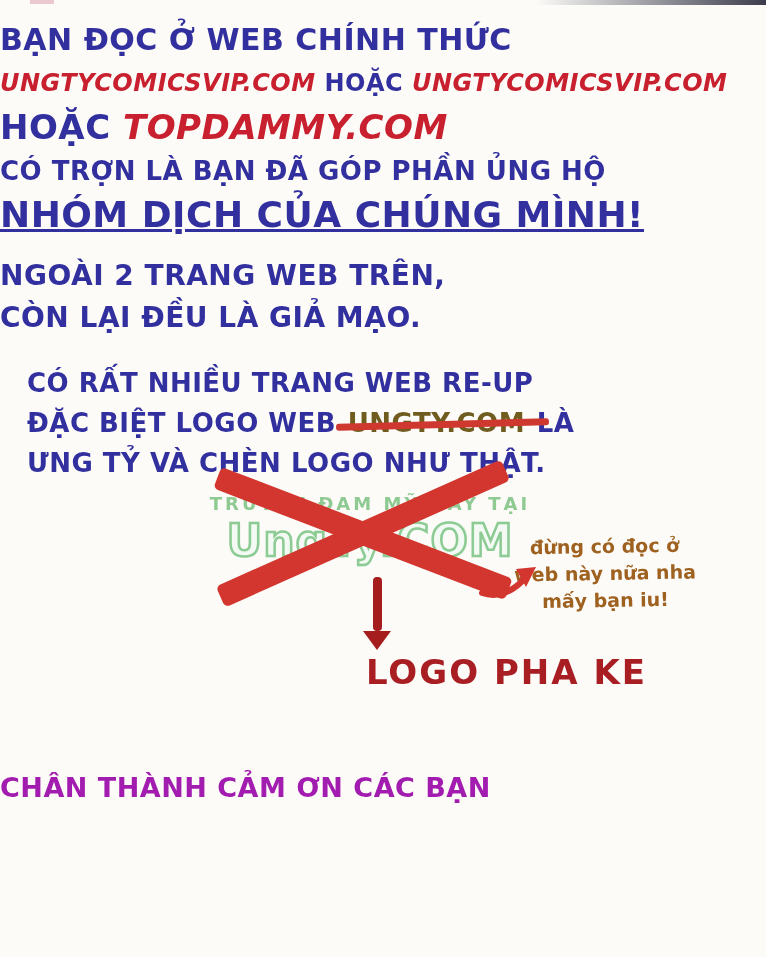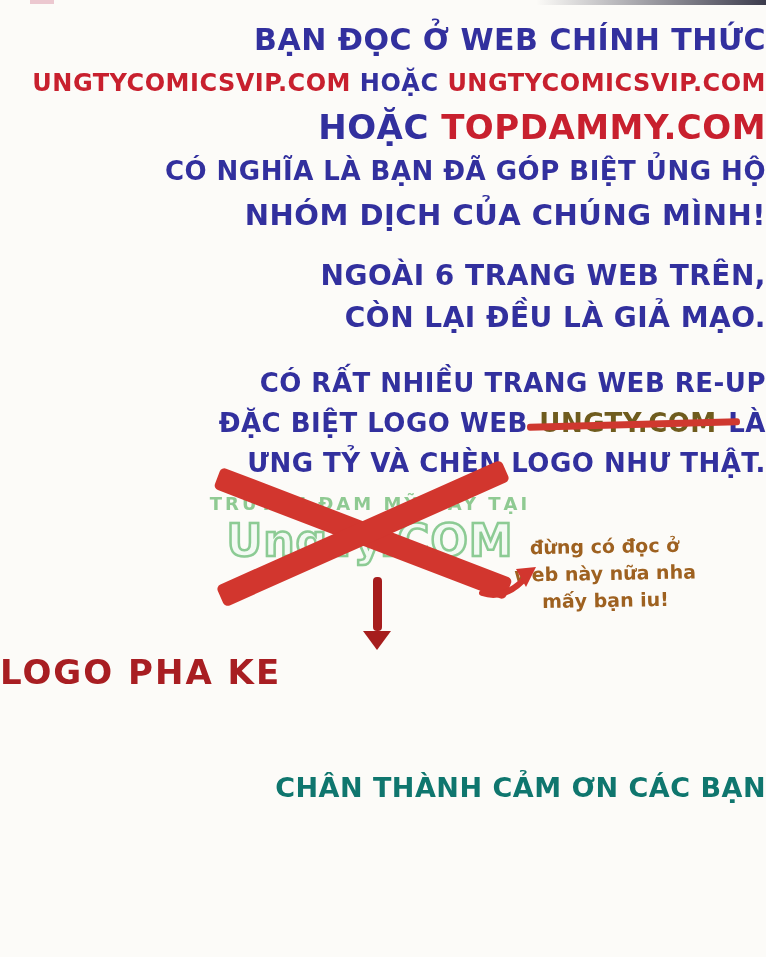--- a/index.html
+++ b/index.html
@@ -20,35 +20,35 @@
     position: absolute; top: 0; right: 0;
     width: 230px; height: 5px;
     background: linear-gradient(to right, rgba(26,26,46,0), rgba(26,26,46,0.85));
   }
   .top-pink-sliver {
     position: absolute; top: 0; left: 30px;
     width: 24px; height: 4px;
     background: #e7bcc6; opacity: 0.8;
   }
 
-  .line { text-align: right; letter-spacing: 0.5px; }
+  .line { text-align: left; letter-spacing: 0.5px; }
 
   .blue  { color: #32309e; }
-  .red   { color: #c8202e; }
+  .red   { color: #c8202e; font-style: italic; }
 
   .header .l1 { font-size: 30px; line-height: 44px; }
   .header .l2 { font-size: 24px; line-height: 43px; }
   .header .l3 { font-size: 34px; line-height: 44px; }
   .header .l4 { font-size: 26px; line-height: 44px; }
-  .header .l5 { font-size: 29px; line-height: 44px; }
+  .header .l5 { font-size: 36px; line-height: 44px; text-decoration: underline; }
 
   .notice { margin-top: 18px; }
   .notice .line { font-size: 28px; line-height: 42px; color: #32309e; }
 
-  .warning { margin-top: 24px; }
+  .warning { margin-top: 24px; padding-left: 27px; }
   .warning .line { font-size: 26px; line-height: 40px; color: #32309e; }
 
   .fake-site-wrap {
     position: relative;
     display: inline-block;
     color: #6f5c1e;
     padding: 0 2px;
   }
   .strike-bar {
     position: absolute;
@@ -111,51 +111,51 @@
   }
   .down-arrow .head {
     width: 0; height: 0; margin: 0 auto;
     border-left: 14px solid transparent;
     border-right: 14px solid transparent;
     border-top: 19px solid #a61d1d;
   }
 
   .fake-caption {
     position: absolute; top: 163px; left: 0; width: 647px;
-    text-align: left;
+    text-align: right;
     font-size: 34px; letter-spacing: 2px;
     color: #a81e22;
   }
 
   .footer { margin-top: 60px; }
-  .footer .line { font-size: 27px; line-height: 42px; color: #0f766e; }
+  .footer .line { font-size: 27px; line-height: 42px; color: #a21caf; }
 </style>
 </head>
 <body>
 
 <div class="top-pink-sliver"></div>
 <div class="top-dark-strip"></div>
 
 <div class="header">
   <div class="line l1 blue">BẠN ĐỌC Ở WEB CHÍNH THỨC</div>
   <div class="line l2">
     <span class="red">UNGTYCOMICSVIP.COM</span>
     <span class="blue">HOẶC</span>
     <span class="red">UNGTYCOMICSVIP.COM</span>
   </div>
   <div class="line l3">
     <span class="blue">HOẶC</span>
     <span class="red">TOPDAMMY.COM</span>
   </div>
-  <div class="line l4 blue">CÓ NGHĨA LÀ BẠN ĐÃ GÓP BIỆT ỦNG HỘ</div>
+  <div class="line l4 blue">CÓ TRỢN LÀ BẠN ĐÃ GÓP PHẦN ỦNG HỘ</div>
   <div class="line l5 blue">NHÓM DỊCH CỦA CHÚNG MÌNH!</div>
 </div>
 
 <div class="notice">
-  <div class="line">NGOÀI 6 TRANG WEB TRÊN,</div>
+  <div class="line">NGOÀI 2 TRANG WEB TRÊN,</div>
   <div class="line">CÒN LẠI ĐỀU LÀ GIẢ MẠO.</div>
 </div>
 
 <div class="warning">
   <div class="line">CÓ RẤT NHIỀU TRANG WEB RE-UP</div>
   <div class="line">
     <span>ĐẶC BIỆT LOGO WEB</span>
     <span class="fake-site-wrap">
       <span>UNGTY.COM</span>
       <span class="strike-bar"></span>

